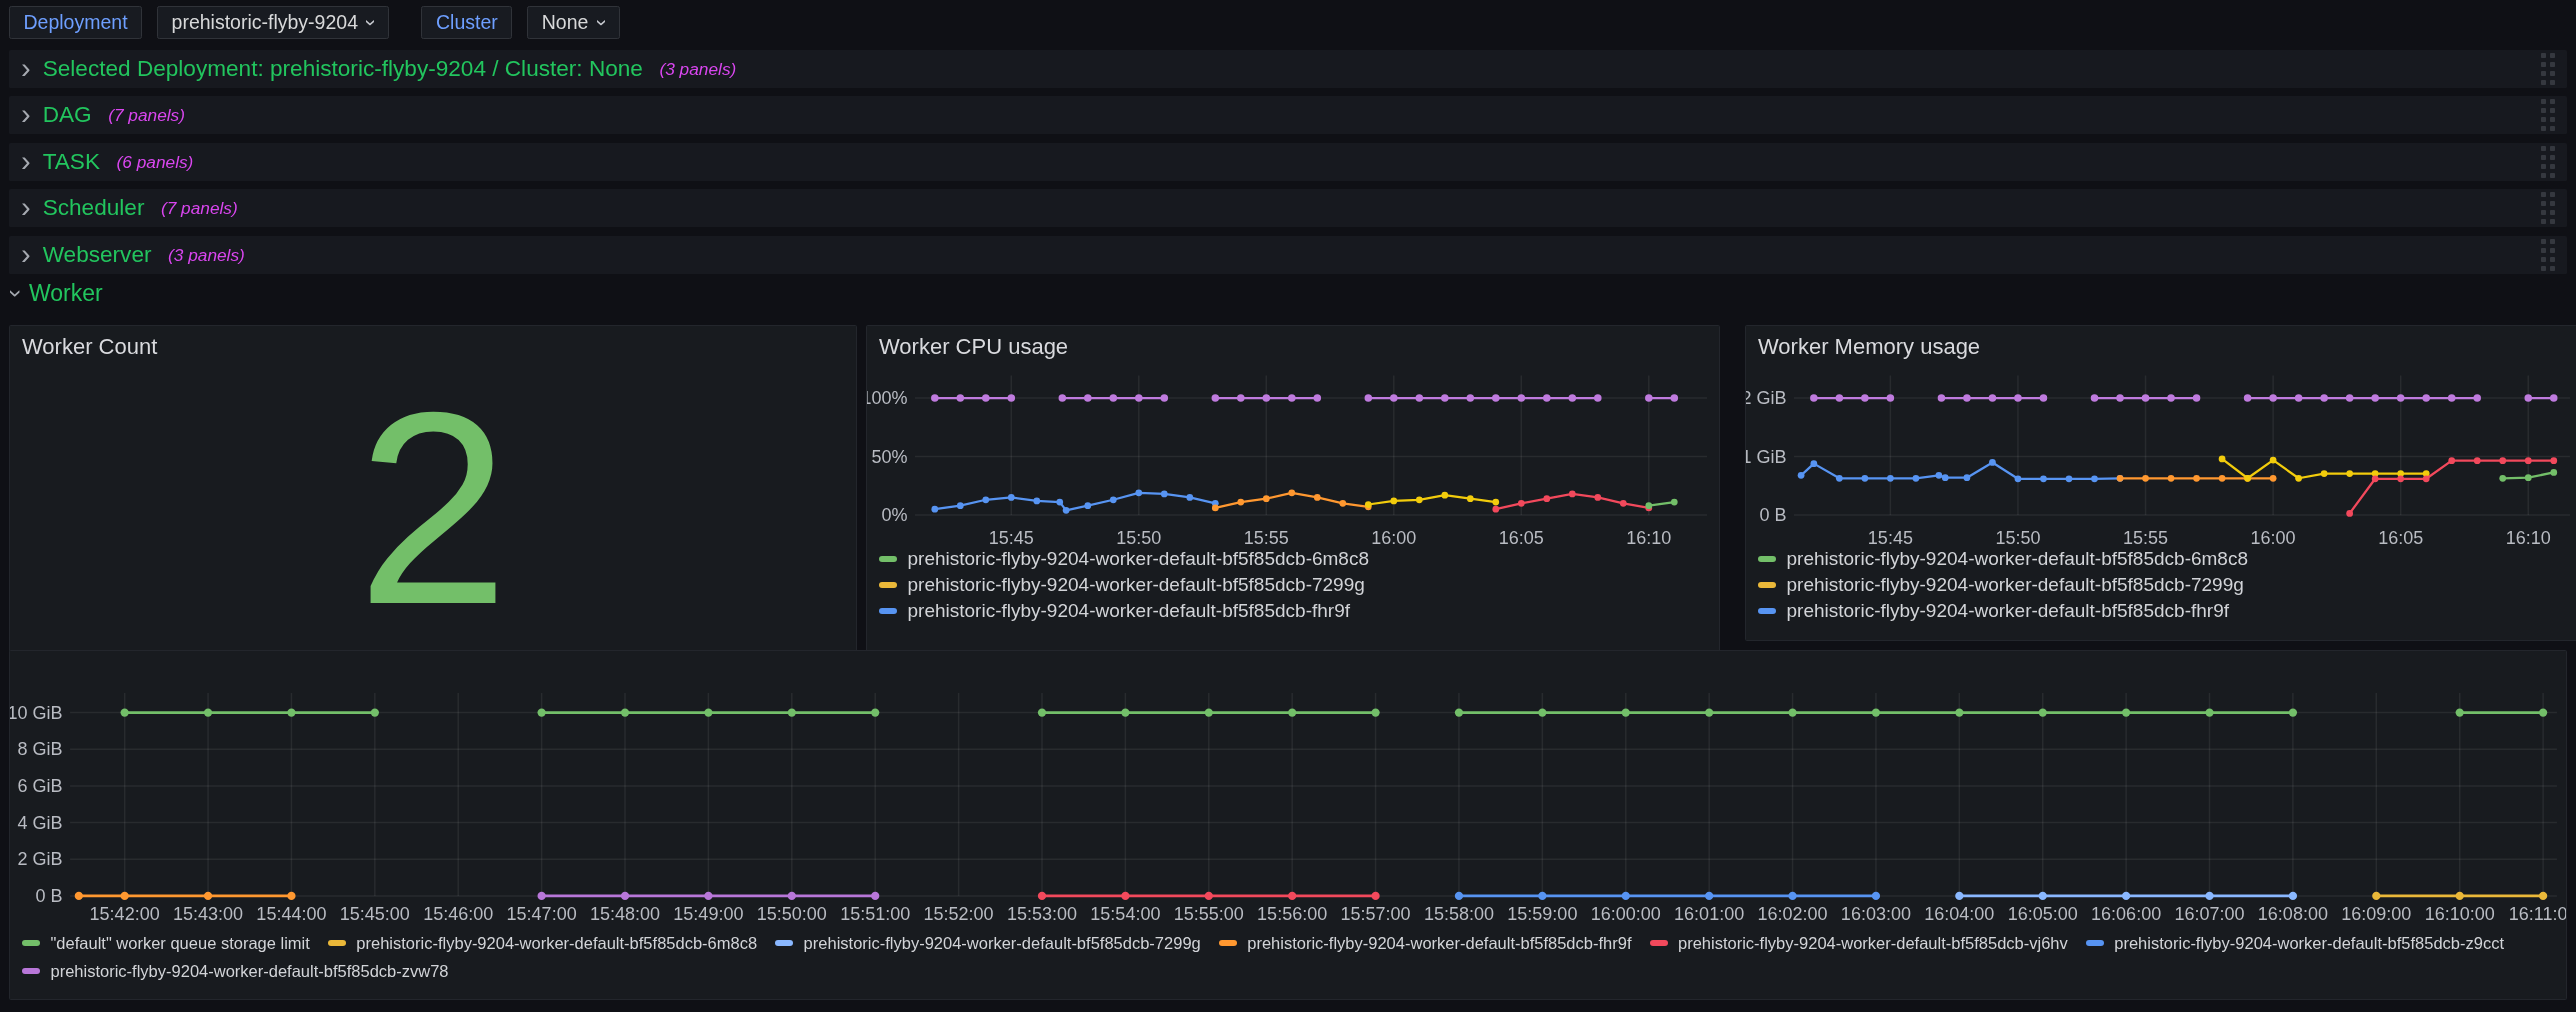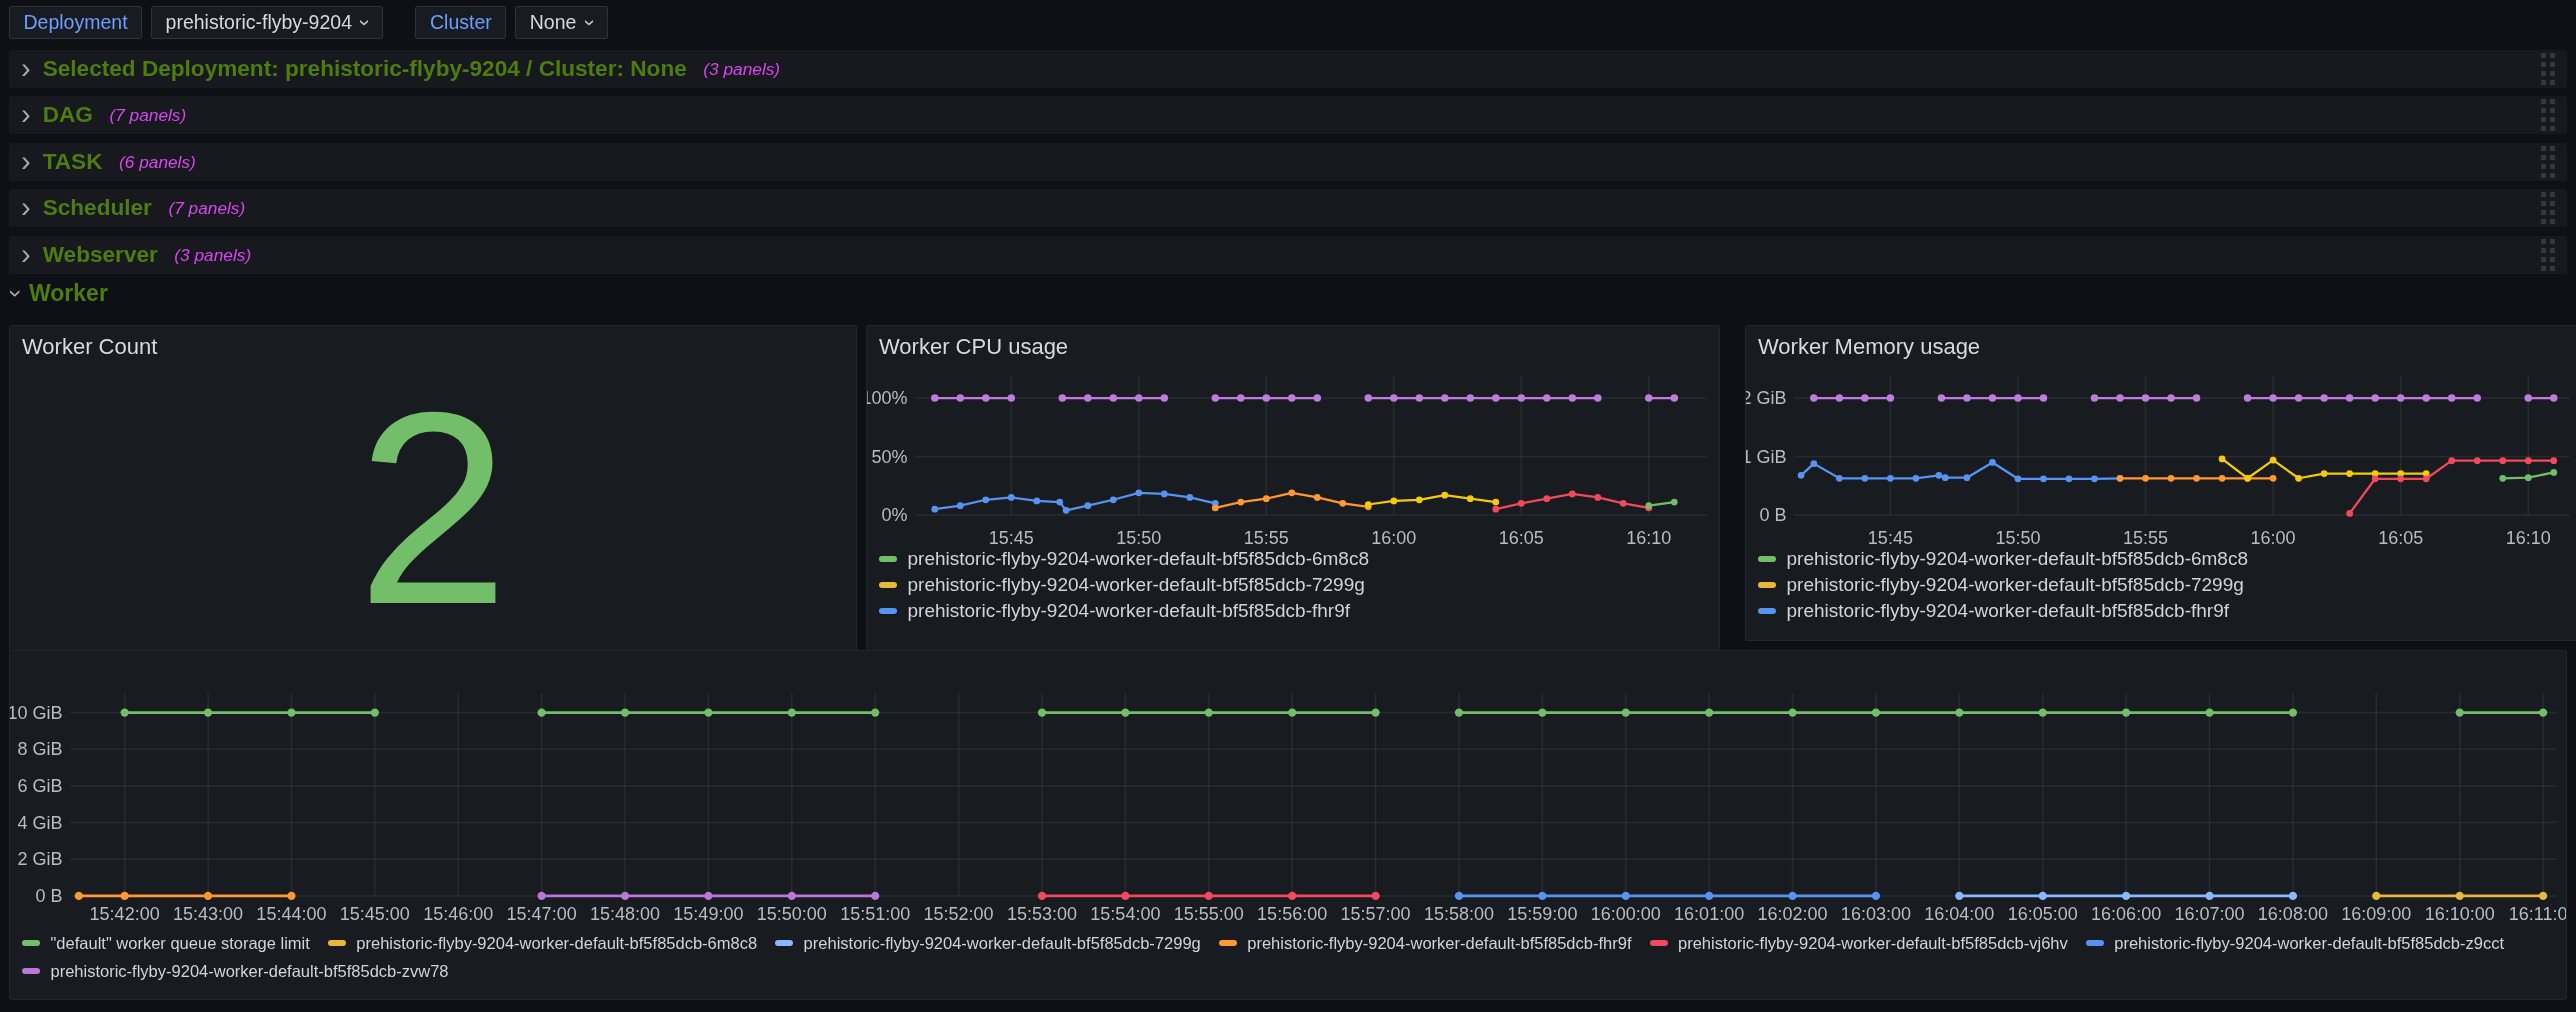--- a/index.html
+++ b/index.html
@@ -2,32 +2,32 @@
 <html style="font-size:12px"><head>
 <meta charset="utf-8">
 <style>
   html,body{margin:0;padding:0;background:#000;}
   body{width:2576px;height:1012px;position:relative;overflow:hidden;}
   .screen{position:absolute;inset:0;background:#0F1015;font-family:"Liberation Sans",sans-serif;color:#D8D9DA;}
   svg{font-family:inherit;display:block;}
 
   
   .toolbar{position:absolute;top:6px;left:9px;display:flex;gap:32px;}
-  .var-group{display:flex;gap:9px;}
+  .var-group{display:flex;gap:15px;}
   .chip{height:33px;display:flex;align-items:center;padding:0 13.5px;background:#181B21;
         border:0.8px solid #303339;border-radius:2.3px;font-size:19.5px;box-sizing:border-box;white-space:nowrap;}
   .chip.lab{color:#6E9FFF;font-weight:500;}
   .chip.val{color:#D8D9DA;cursor:pointer;}
   .caret{display:inline-block;transform:rotate(90deg);font-size:19.5px;color:#C7CAD0;margin-left:10.5px;line-height:1;}
 
   
   .section-row{position:absolute;left:9px;width:2558px;height:38px;background:#17191F;border-radius:1.5px;
                display:flex;align-items:center;padding:0 12px;box-sizing:border-box;cursor:pointer;}
   .row-chevron{color:#A5A9B0;font-size:29px;line-height:0.8;margin-right:12px;font-weight:400;}
-  .row-title{font-size:22.6px;font-weight:700;color:#4d7c0f;white-space:nowrap;}
+  .row-title{font-size:22.6px;font-weight:400;color:#22c55e;white-space:nowrap;}
   .row-count{font-size:17.3px;font-style:italic;color:#d946ef;margin-left:16.5px;white-space:nowrap;}
   .drag-dots{margin-left:auto;display:grid;grid-template-columns:repeat(2,5.3px);gap:3.8px;cursor:grab;}
   .drag-dots i{width:5.3px;height:5.3px;background:#35383F;border-radius:0.8px;display:block;}
 
   
   .worker-header{position:absolute;top:280px;left:12px;display:flex;align-items:center;cursor:pointer;}
   .worker-header .row-chevron{transform:rotate(90deg);font-size:24px;margin-right:9px;}
   .worker-header .row-title{font-size:23px;}
 
   

